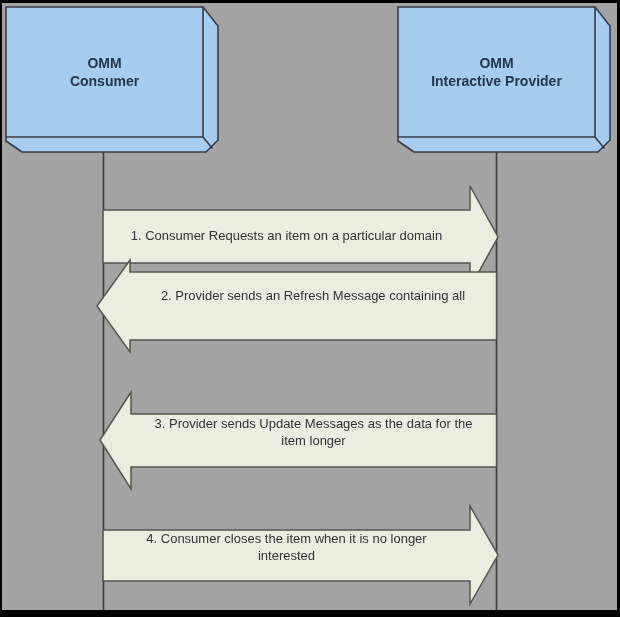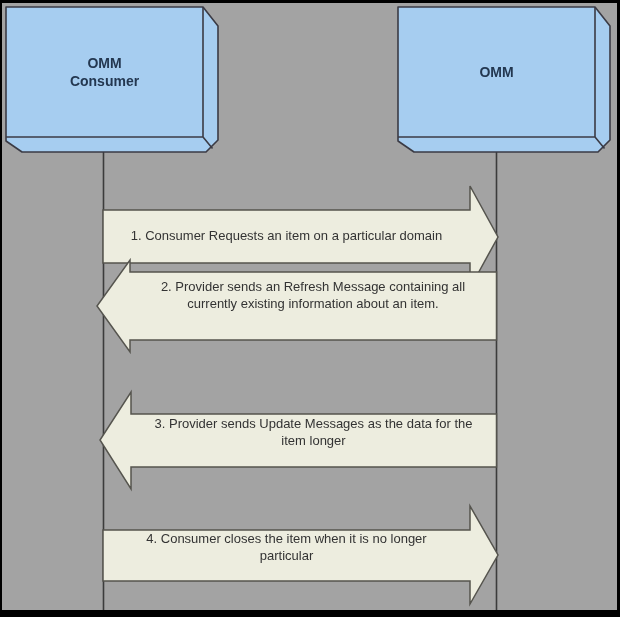--- a/index.html
+++ b/index.html
@@ -67,31 +67,31 @@
       <polygon points="103,530 470,530 470,506 498,555 470,604 470,581 103,581"></polygon>
     </g>
   </svg>
 
   <div class="label actor-label" style="left:6px; top:7px; width:197px; height:130px;">
     <div>OMM</div>
     <div>Consumer</div>
   </div>
   <div class="label actor-label" style="left:398px; top:7px; width:197px; height:130px;">
     <div>OMM</div>
+    <div>Interactive Provider</div>
   </div>
 
   <div class="label msg-label" style="left:103px; top:210px; width:367px; height:53px;align-items:center;">
     <div>1. Consumer Requests an item on a particular domain</div>
   </div>
   <div class="label msg-label" style="left:130px; top:272px; width:366px; height:48px;">
     <div>2. Provider sends an Refresh Message containing all</div>
-    <div>currently existing information about an item.</div>
   </div>
   <div class="label msg-label" style="left:131px; top:414px; width:365px; height:38px;">
     <div>3. Provider sends Update Messages as the data for the</div>
     <div>item longer</div>
   </div>
   <div class="label msg-label" style="left:103px; top:530px; width:367px; height:36px;">
     <div>4. Consumer closes the item when it is no longer</div>
-    <div>particular</div>
+    <div>interested</div>
   </div>
 
 </div>
 
 </body></html>

